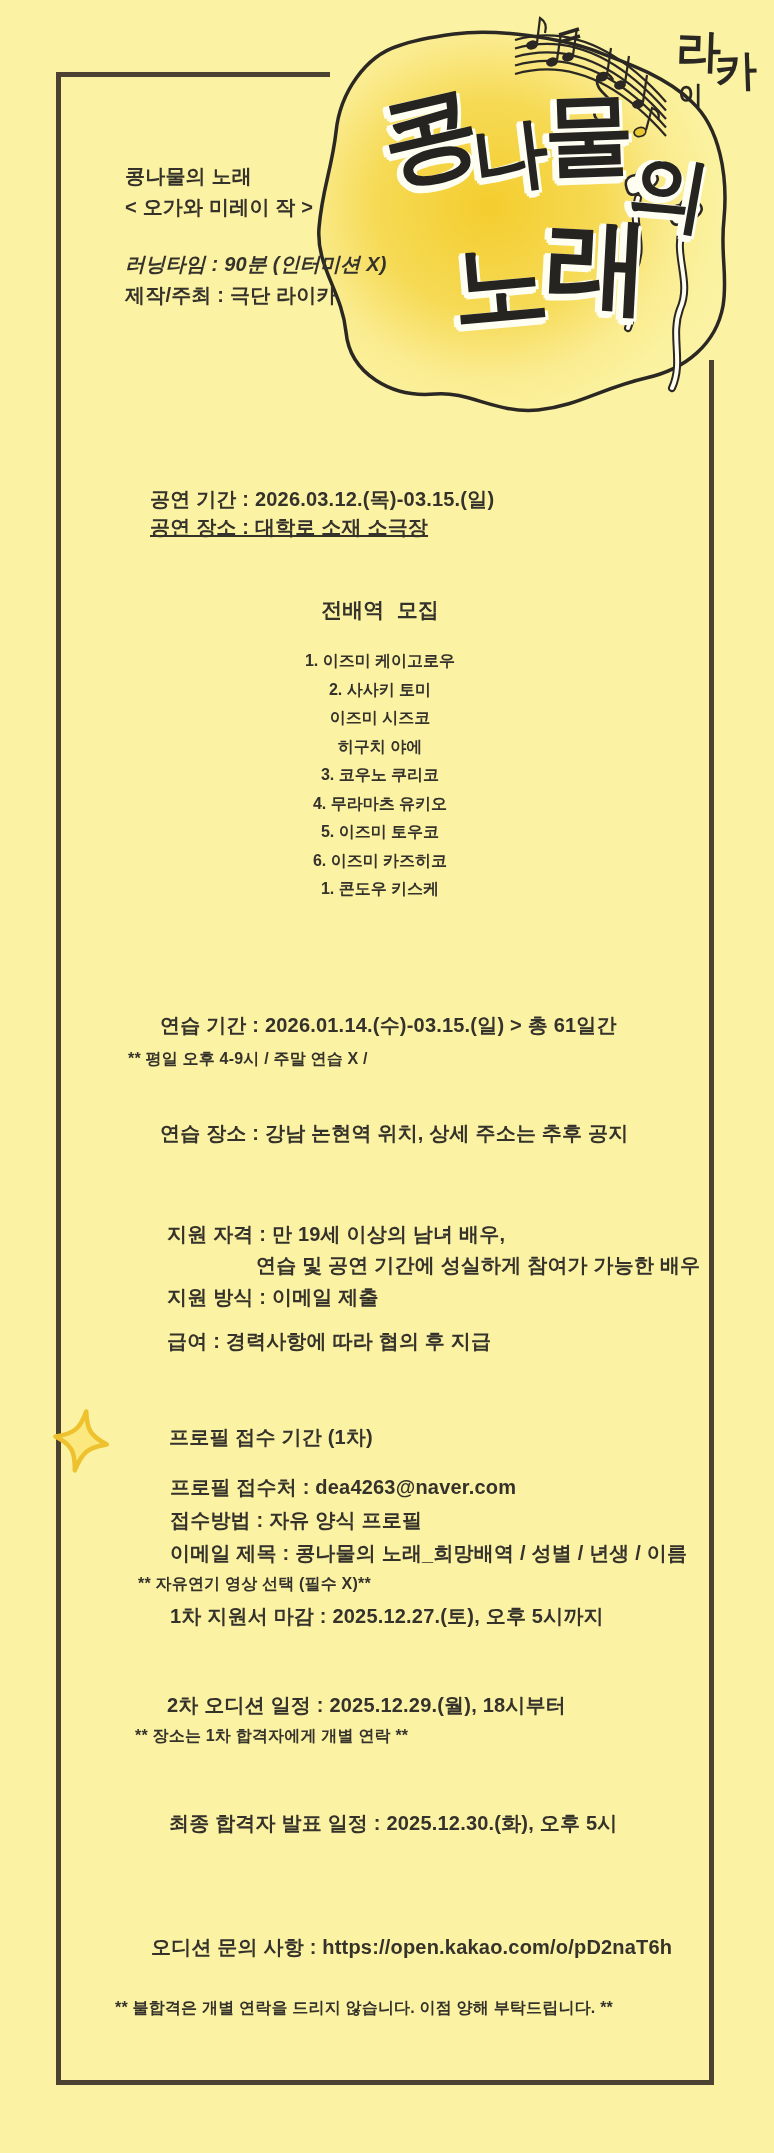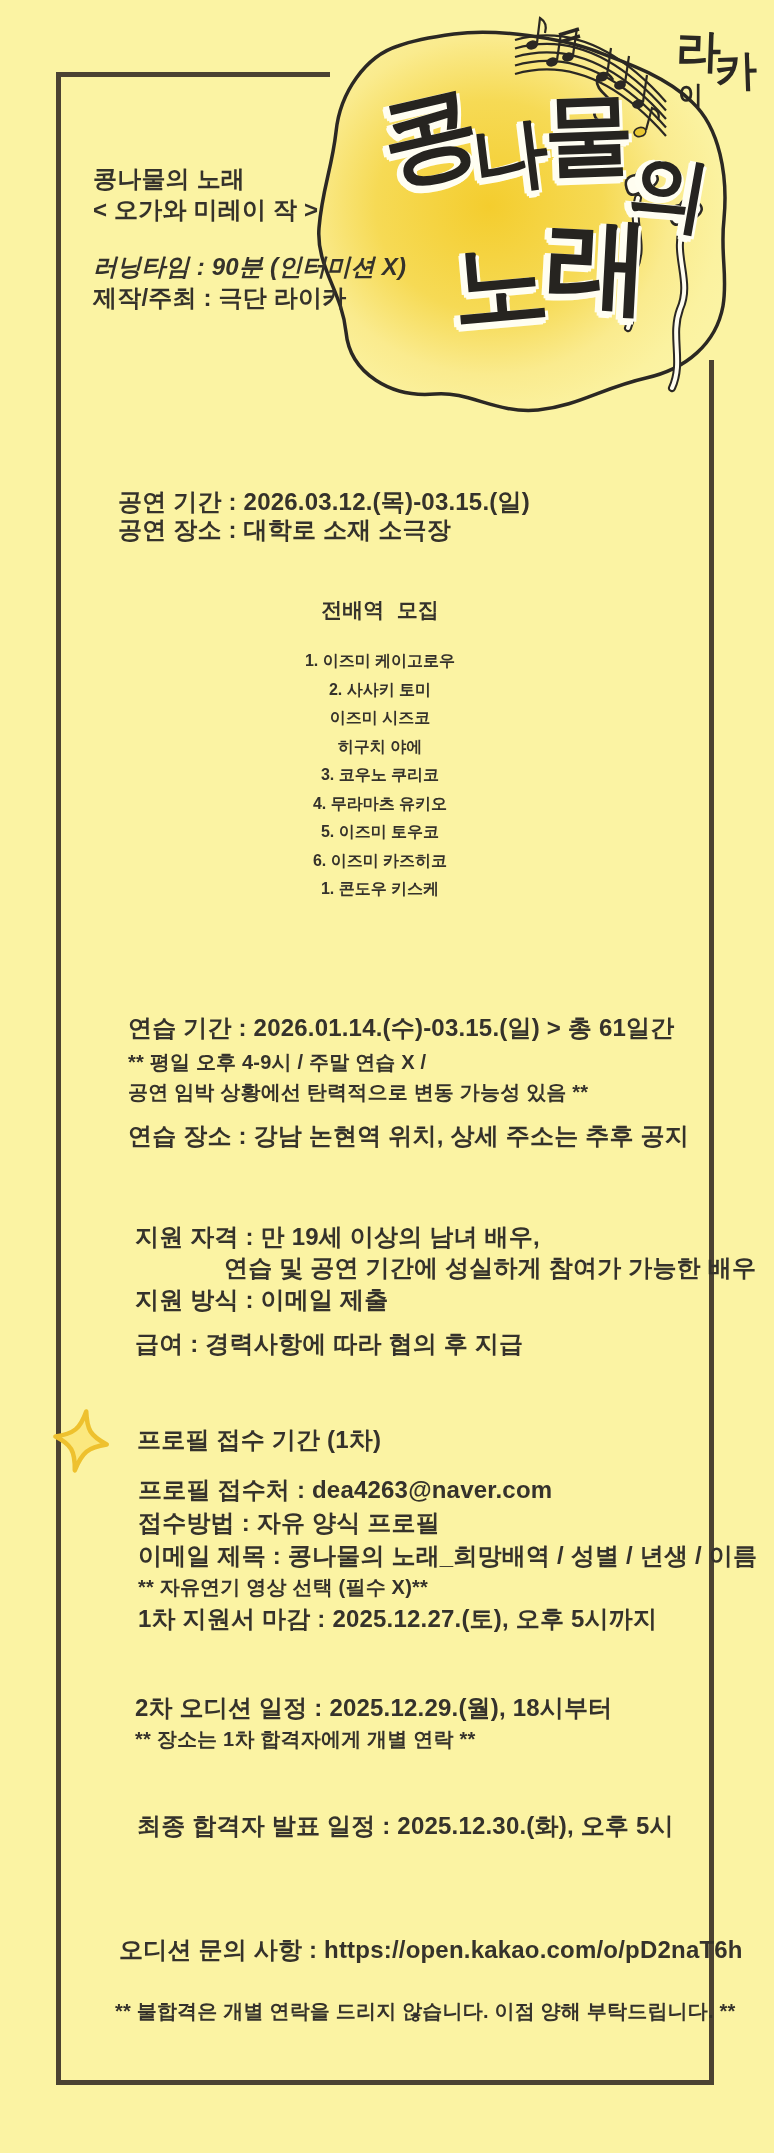--- a/index.html
+++ b/index.html
@@ -1,20 +1,20 @@
 <!DOCTYPE html>
 <html><head>
 <meta charset="utf-8">
 <style>
   html,body{margin:0;padding:0;background:#fbf3a3;}
   .poster{position:relative;width:774px;height:2153px;background:#fbf3a3;overflow:hidden;
           font-family:"Liberation Sans","DejaVu Sans",sans-serif;color:#35322b;}
   .t{position:absolute;white-space:nowrap;font-weight:700;letter-spacing:.2px;}
-  .s20{font-size:24px;}
-  .s16{font-size:20px;}
+  .s20{font-size:20px;margin-left:32px;}
+  .s16{font-size:16px;}
   
   .frame-seg{position:absolute;background:#4b4232;}
   
   .blob-wrap{position:absolute;left:300px;top:14px;width:460px;height:416px;}
   
   .blob-title{position:absolute;font-weight:700;color:#262420;
     text-shadow:-5px 5px 0 #fffef2,-3px 7px 0 #fffef2,3px 3px 0 #fffef2,-6px 0 0 #fffef2,0 6px 0 #fffef2,-7px 2px 0 #fffef2;}
   .blob-title .ch{display:inline-block;line-height:1;}
   .line1{left:382px;top:74px;}
   .line1 .ch0{font-size:96px;transform:translateY(14px) rotate(-13deg);margin-right:-6px;}
@@ -110,39 +110,38 @@
     <span class="logo-ch logo-ka">카</span>
     <span class="logo-ch logo-i">이</span>
   </div>
 
   <div class="t s20" style="left:93px;top:163px;">콩나물의 노래</div>
   <div class="t s20" style="left:93px;top:194px;">&lt; 오가와 미레이 작 &gt;</div>
   <div class="t s20" style="left:93px;top:251px;font-style:italic;">러닝타임 : 90분 (인터미션 X)</div>
   <div class="t s20" style="left:93px;top:282px;">제작/주최 : 극단 라이카</div>
 
   <div class="t s20" style="left:118px;top:486px;">공연 기간 : 2026.03.12.(목)-03.15.(일)</div>
-  <div class="t s20" style="left:118px;top:514px;">공연 장소 : 대학로 소재 소극장</div>
+  <div class="t s20" style="left:118px;top:514px;text-decoration:underline;">공연 장소 : 대학로 소재 소극장</div>
 
   <div class="cast-head">전배역 모집</div>
   <div class="cast-list">
 
   <div>1. 이즈미 케이고로우</div>
       <div>2. 사사키 토미</div>
       <div>이즈미 시즈코</div>
       <div>히구치 야에</div>
       <div>3. 코우노 쿠리코</div>
       <div>4. 무라마츠 유키오</div>
       <div>5. 이즈미 토우코</div>
       <div>6. 이즈미 카즈히코</div>
       <div>1. 콘도우 키스케</div>
     </div>
 
   <div class="t s20" style="left:128px;top:1012px;">연습 기간 : 2026.01.14.(수)-03.15.(일) &gt; 총 61일간</div>
   <div class="t s16" style="left:128px;top:1049px;">** 평일 오후 4-9시 / 주말 연습 X /</div>
-  <div class="t s16" style="left:128px;top:1079px;">공연 임박 상황에선 탄력적으로 변동 가능성 있음 **</div>
   <div class="t s20" style="left:128px;top:1120px;">연습 장소 : 강남 논현역 위치, 상세 주소는 추후 공지</div>
 
   <div class="t s20" style="left:135px;top:1221px;">지원 자격 : 만 19세 이상의 남녀 배우,</div>
   <div class="t s20" style="left:224px;top:1252px;">연습 및 공연 기간에 성실하게 참여가 가능한 배우</div>
   <div class="t s20" style="left:135px;top:1284px;">지원 방식 : 이메일 제출</div>
   <div class="t s20" style="left:135px;top:1328px;">급여 : 경력사항에 따라 협의 후 지급</div>
 
   <div class="star-wrap">
     <svg width="62" height="66" viewBox="0 0 62 66">
       <path d="M31 3 C35 21 39 26 57 32 C39 38 34 44 30 63 C27 44 22 38 5 33 C23 27 28 21 31 3 Z" fill="#fbe87f" stroke="#eec12e" stroke-width="4.5" stroke-linejoin="round"></path>

